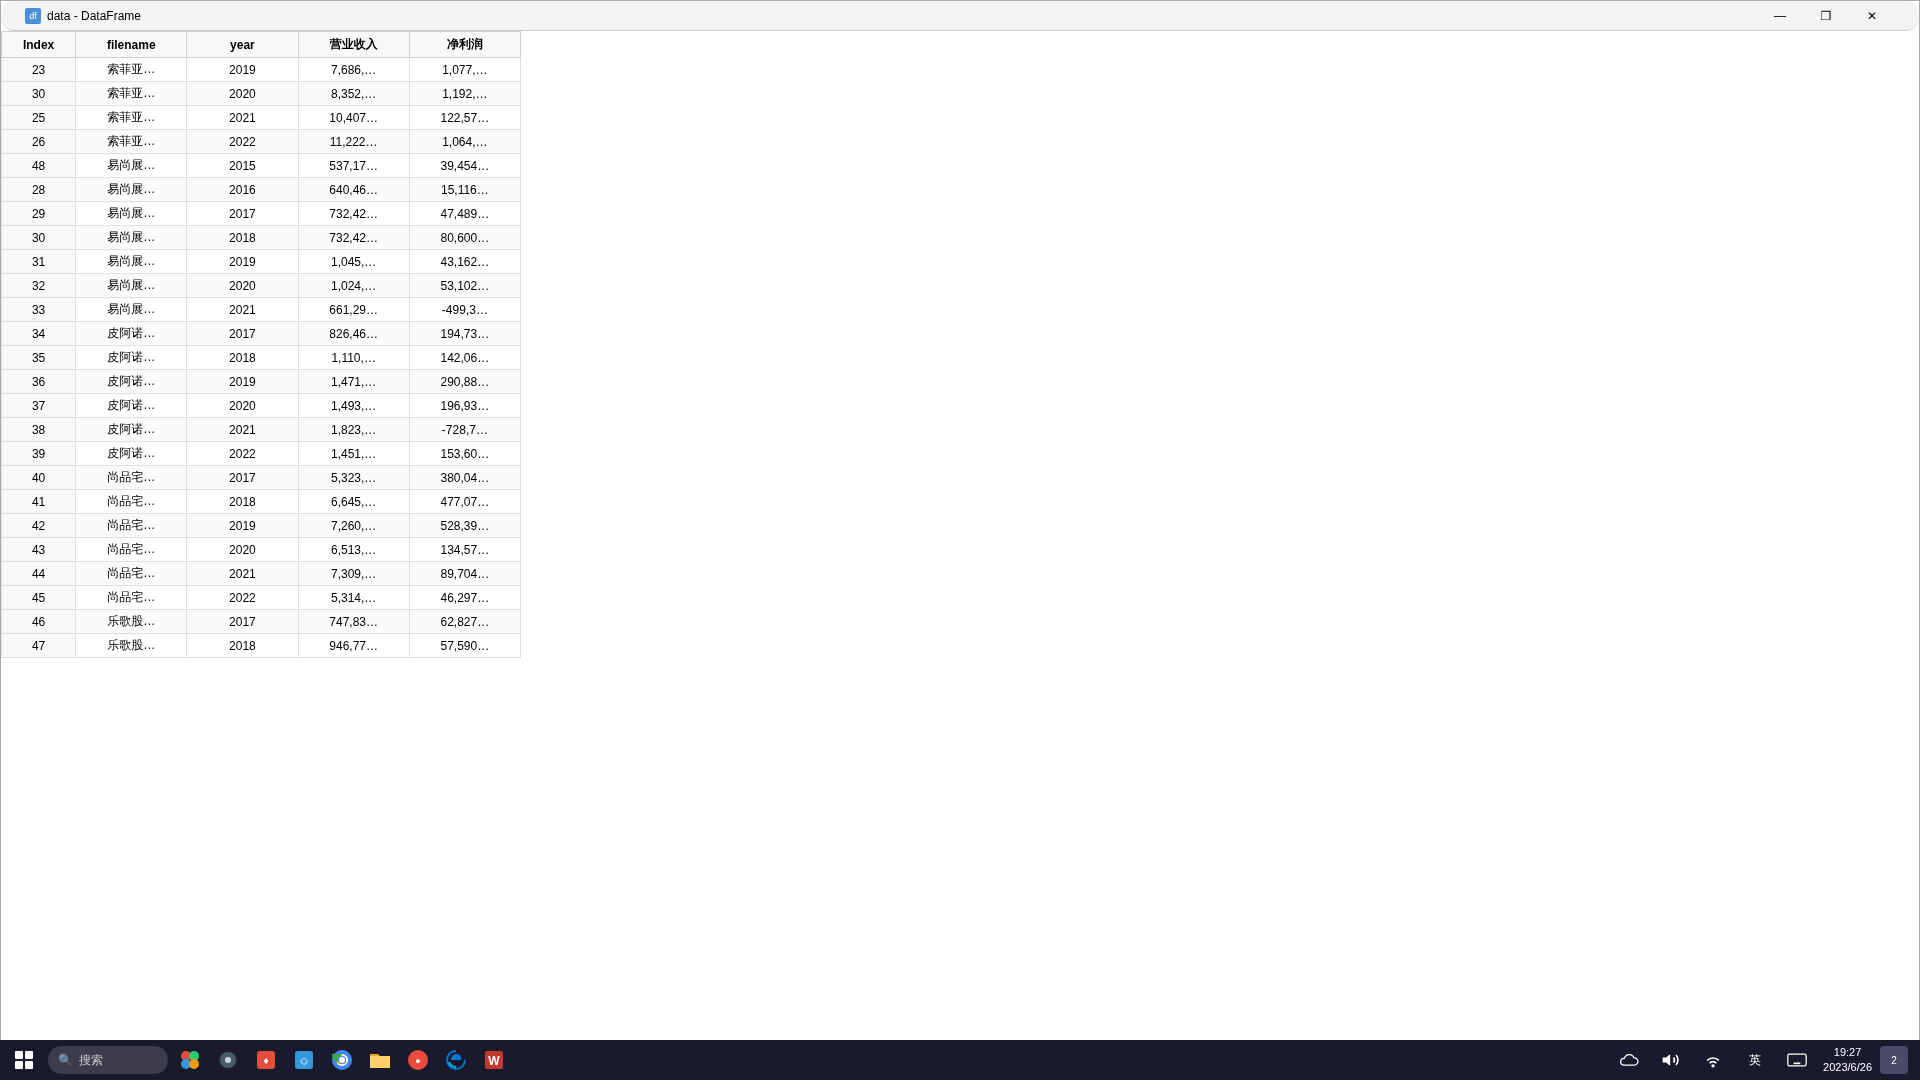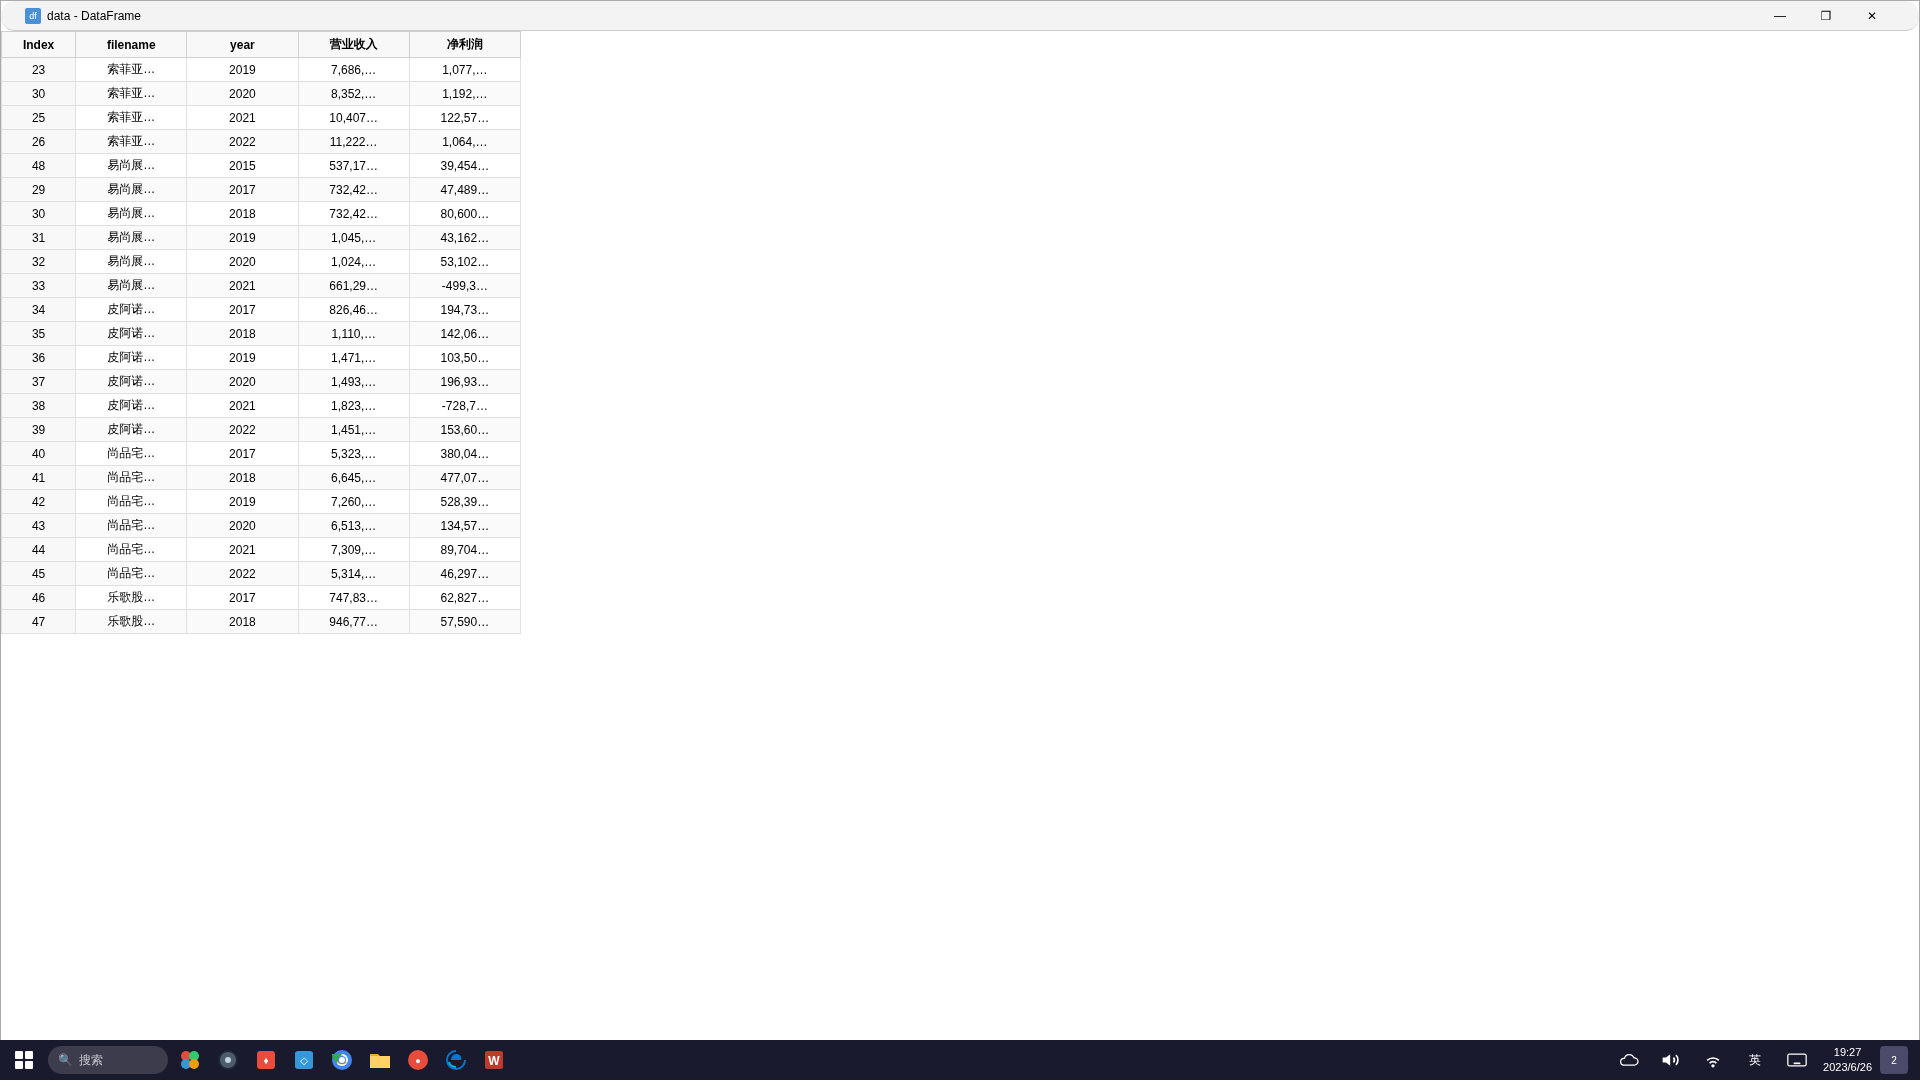--- a/index.html
+++ b/index.html
@@ -334,20 +334,27 @@
       <td>1,064,…</td>
     </tr>
             <tr>
       <td>48</td>
       <td>易尚展…</td>
       <td>2015</td>
       <td>537,17…</td>
       <td>39,454…</td>
     </tr>
             <tr>
+      <td>28</td>
+      <td>易尚展…</td>
+      <td>2016</td>
+      <td>640,46…</td>
+      <td>15,116…</td>
+    </tr>
+            <tr>
       <td>29</td>
       <td>易尚展…</td>
       <td>2017</td>
       <td>732,42…</td>
       <td>47,489…</td>
     </tr>
             <tr>
       <td>30</td>
       <td>易尚展…</td>
       <td>2018</td>
@@ -387,21 +394,21 @@
       <td>皮阿诺…</td>
       <td>2018</td>
       <td>1,110,…</td>
       <td>142,06…</td>
     </tr>
             <tr>
       <td>36</td>
       <td>皮阿诺…</td>
       <td>2019</td>
       <td>1,471,…</td>
-      <td>103,50…</td>
+      <td>290,88…</td>
     </tr>
             <tr>
       <td>37</td>
       <td>皮阿诺…</td>
       <td>2020</td>
       <td>1,493,…</td>
       <td>196,93…</td>
     </tr>
             <tr>
       <td>38</td>

